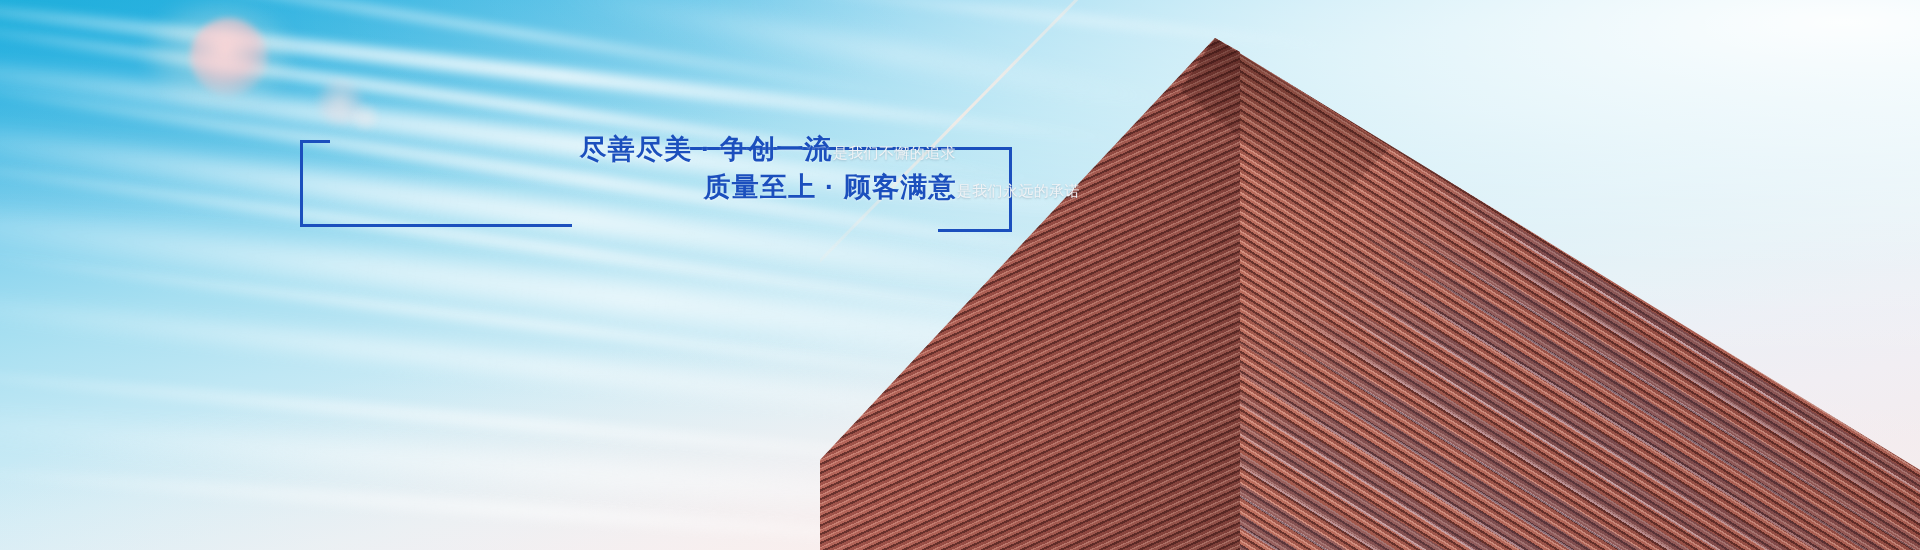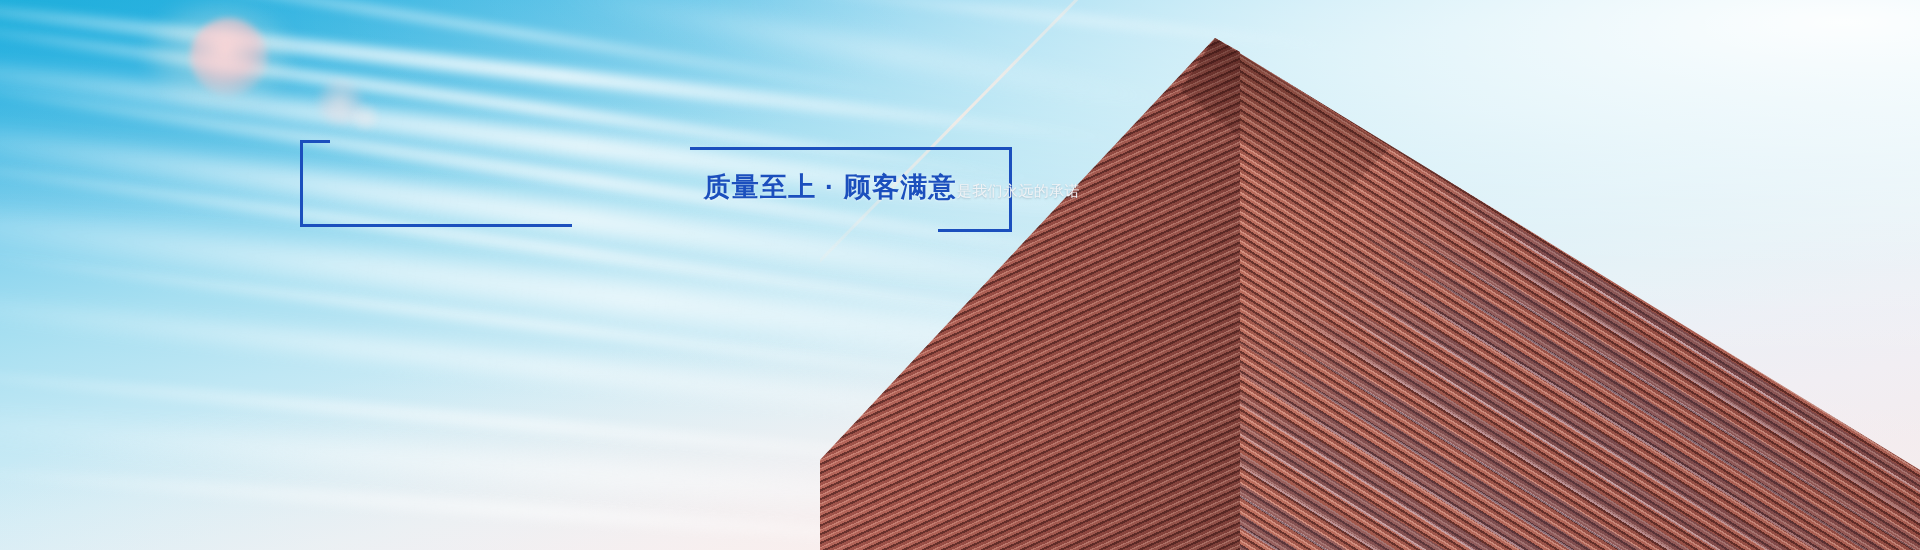--- a/index.html
+++ b/index.html
@@ -283,20 +283,23 @@
   <div class="slogan-frame">
     <div class="brk brk-l-top"></div>
     <div class="brk brk-l-vert"></div>
     <div class="brk brk-l-bottom"></div>
     <div class="brk brk-r-top"></div>
     <div class="brk brk-r-vert"></div>
     <div class="brk brk-r-bottom"></div>
 
     <div class="lines">
 
+      <div class="line line-1">
+        <span class="big">尽善尽美 · 争创一流</span><span class="small">是我们不懈的追求</span>
+      </div>
 
       <div class="line line-2">
         <span class="big">质量至上 · 顾客满意</span><span class="small">是我们永远的承诺</span>
       </div>
 
 
     </div>
   </div>
 
 </div>

